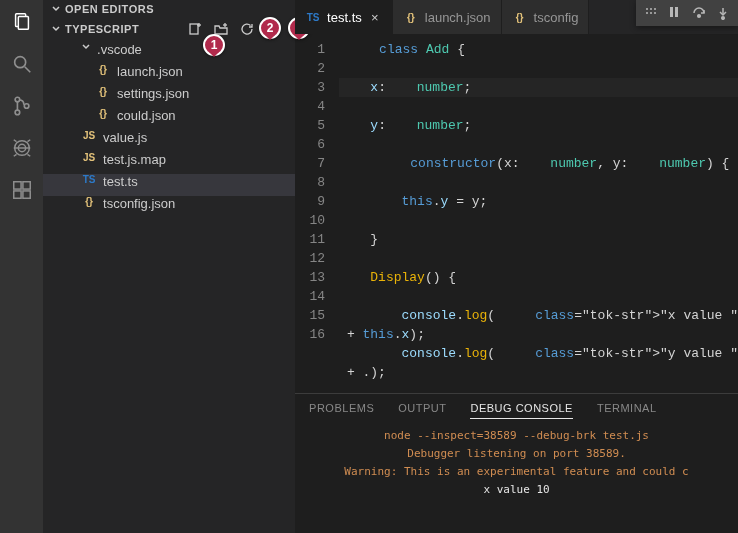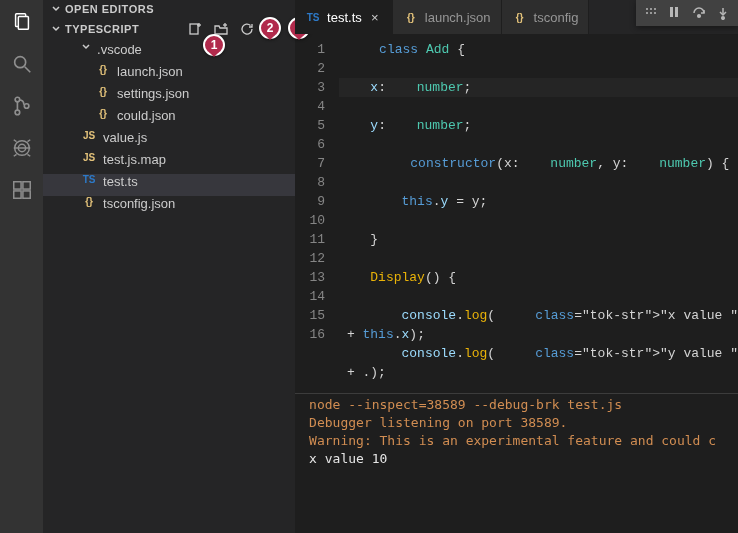--- a/index.html
+++ b/index.html
@@ -160,24 +160,25 @@
     gap: 24px;
     padding: 8px 14px 6px;
     font-size: 11px;
     letter-spacing: 0.5px;
     color:#888888;
   }
   .panel-tab { cursor:pointer; }
   .panel-tab.active { color:#e7e7e7; border-bottom:1px solid #e7e7e7; padding-bottom:4px; }
   .panel-body {
     font-family: Consolas, monospace;
-    font-size: 13px;
+    font-size: 11px;
     line-height: 18px;
     padding: 2px 14px;
     white-space: pre;
+    text-align: center;
   }
   .out-orange { color:#d18d52; }
   .out-white { color:#e5e5e5; }
   
   .callout {
     position: absolute;
     width: 22px; height:22px;
     border-radius: 50%;
     background: #b12a4c;
     border: 2px solid #ffffff;
@@ -427,15 +428,21 @@
 <span class="line">        <span class="tok-prop">console</span>.<span class="tok-func">log</span>(<span <span="" class="tok-kw">class</span>="tok-str"&gt;"y value "</span> + .);
 
 
 <span class="line"></span>
 
 
 <span class="line"></span></div>
   </div>
 
   <div class="panel">
+    <div class="panel-tabs">
+      <div class="panel-tab">PROBLEMS</div>
+      <div class="panel-tab">OUTPUT</div>
+      <div class="panel-tab active">DEBUG CONSOLE</div>
+      <div class="panel-tab">TERMINAL</div>
+    </div>
     <div class="panel-body" id="panel-body"><div class="out-orange">node --inspect=38589 --debug-brk test.js</div><div class="out-orange">Debugger listening on port 38589.</div><div class="out-orange">Warning: This is an experimental feature and could c</div><div class="out-white">x value 10</div></div>
   </div>
 </div>
 
 </body></html>

